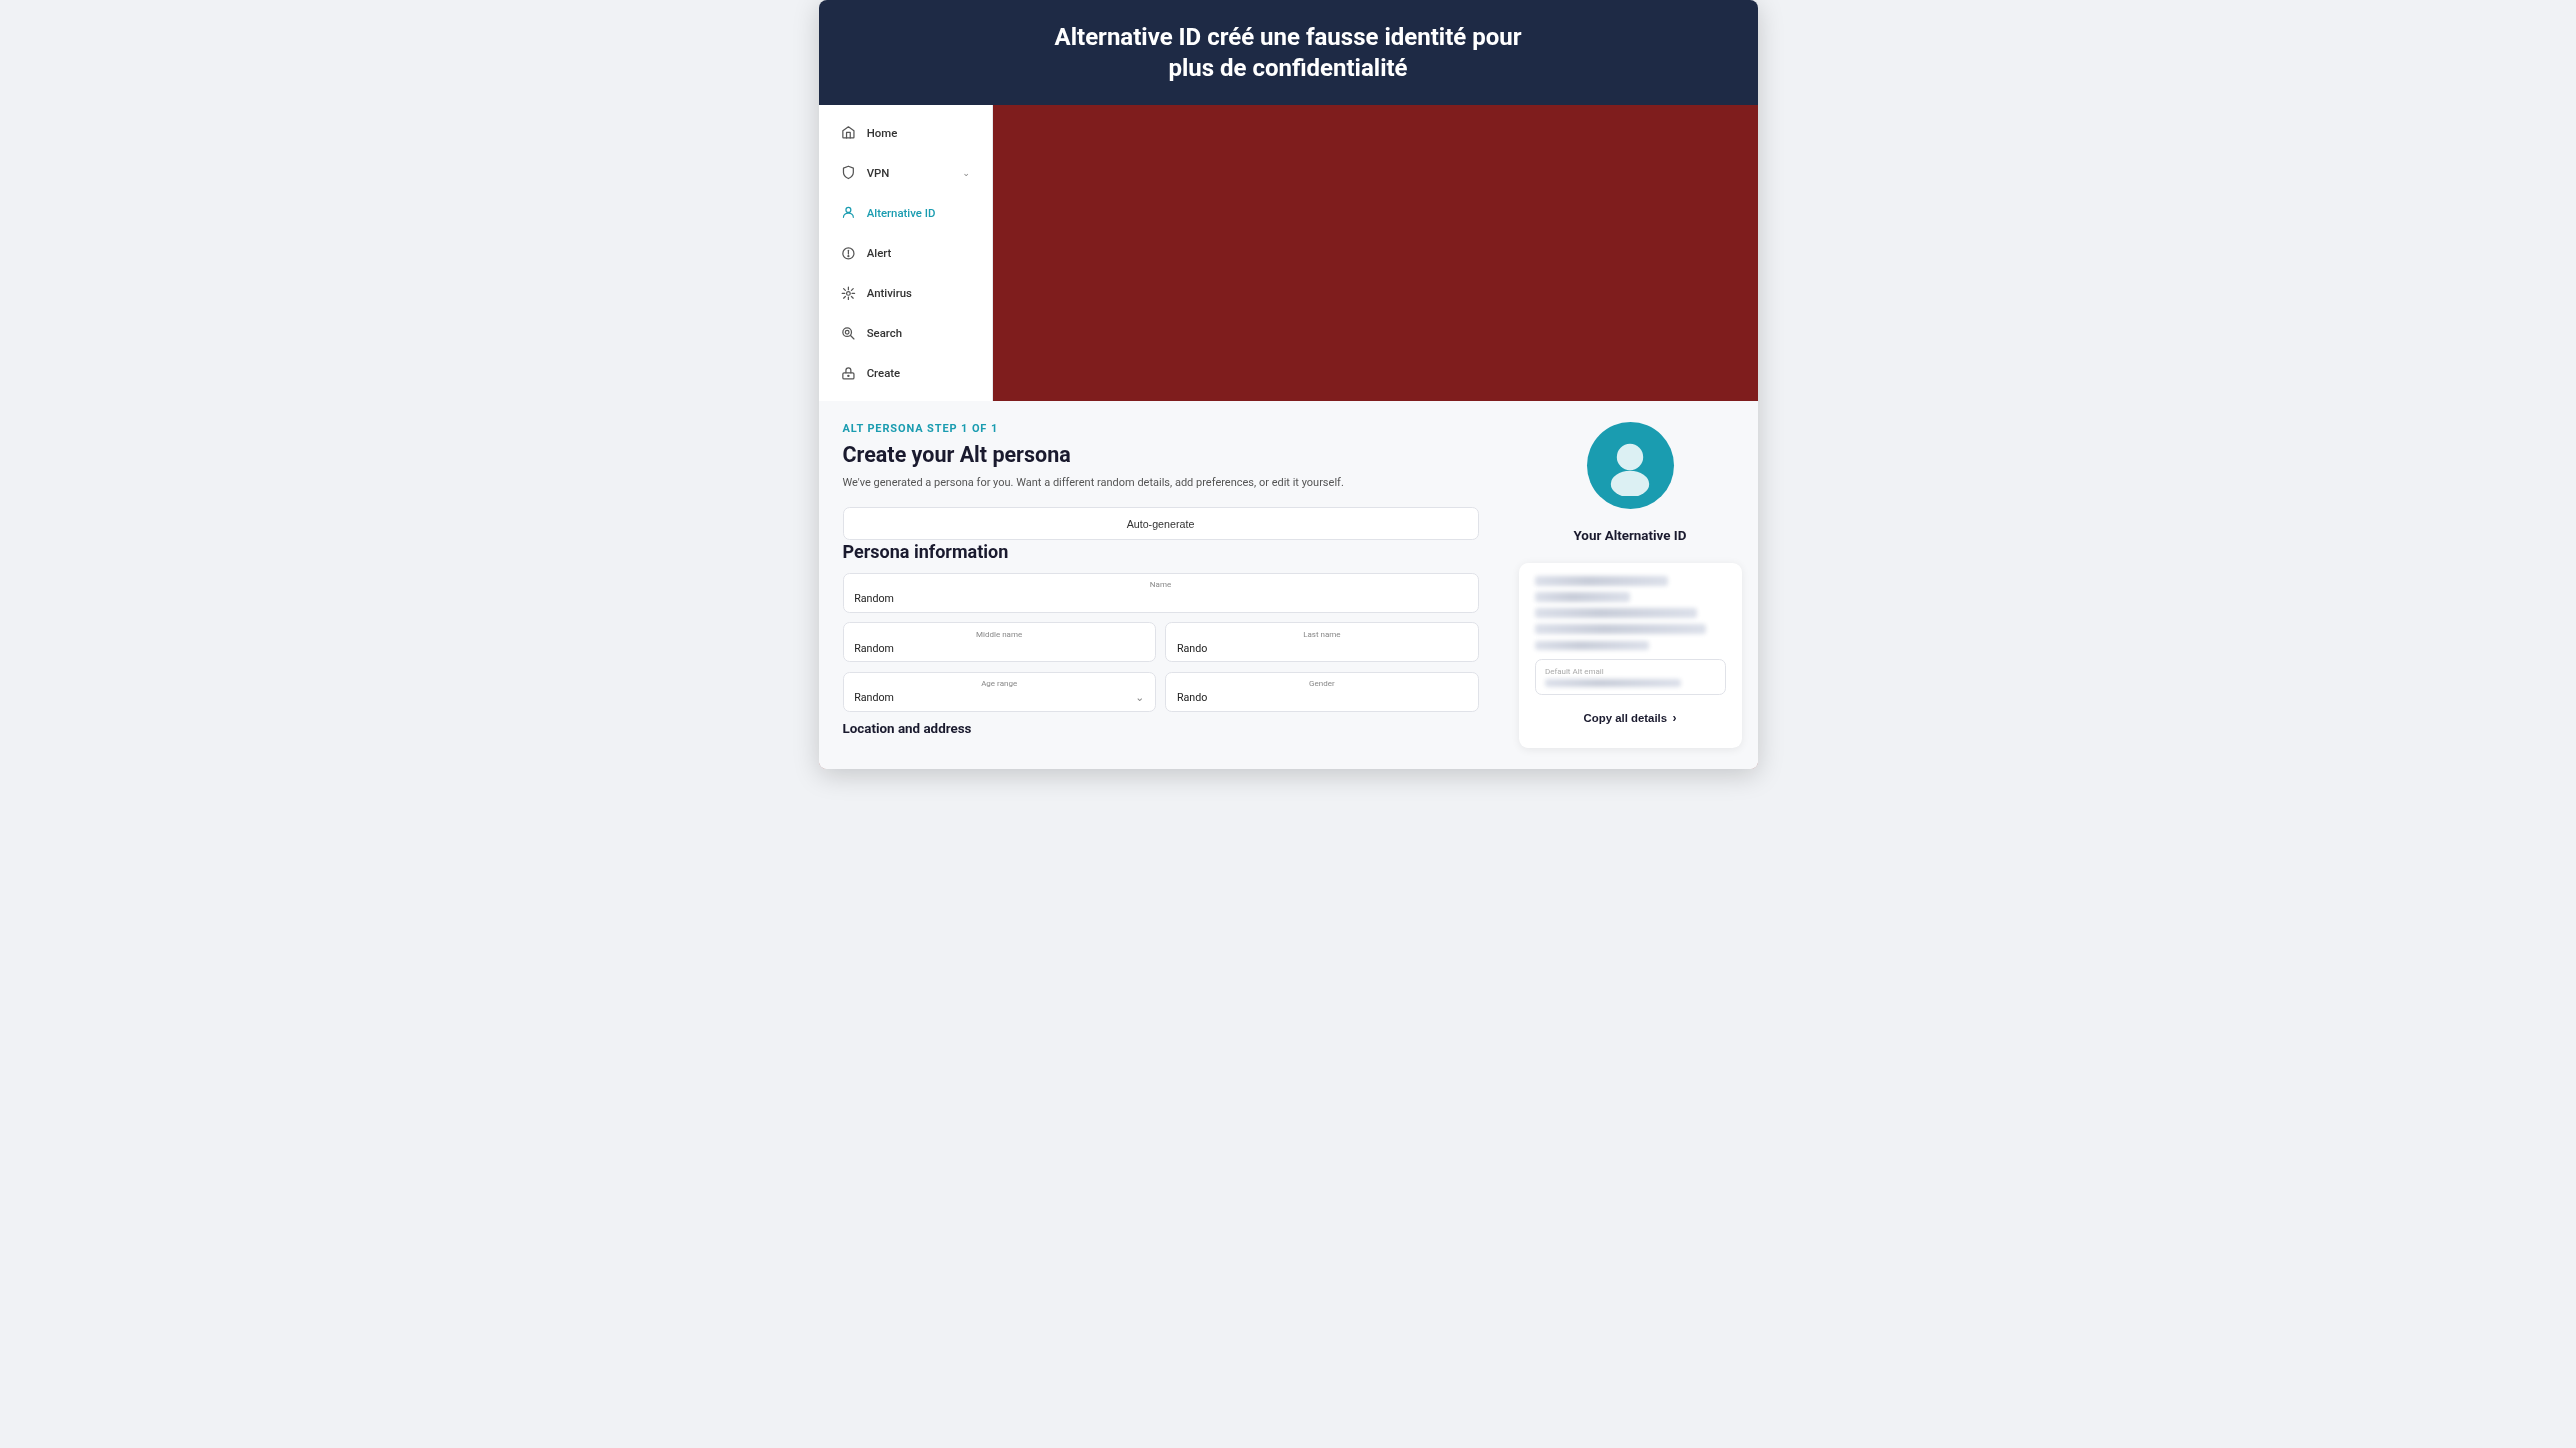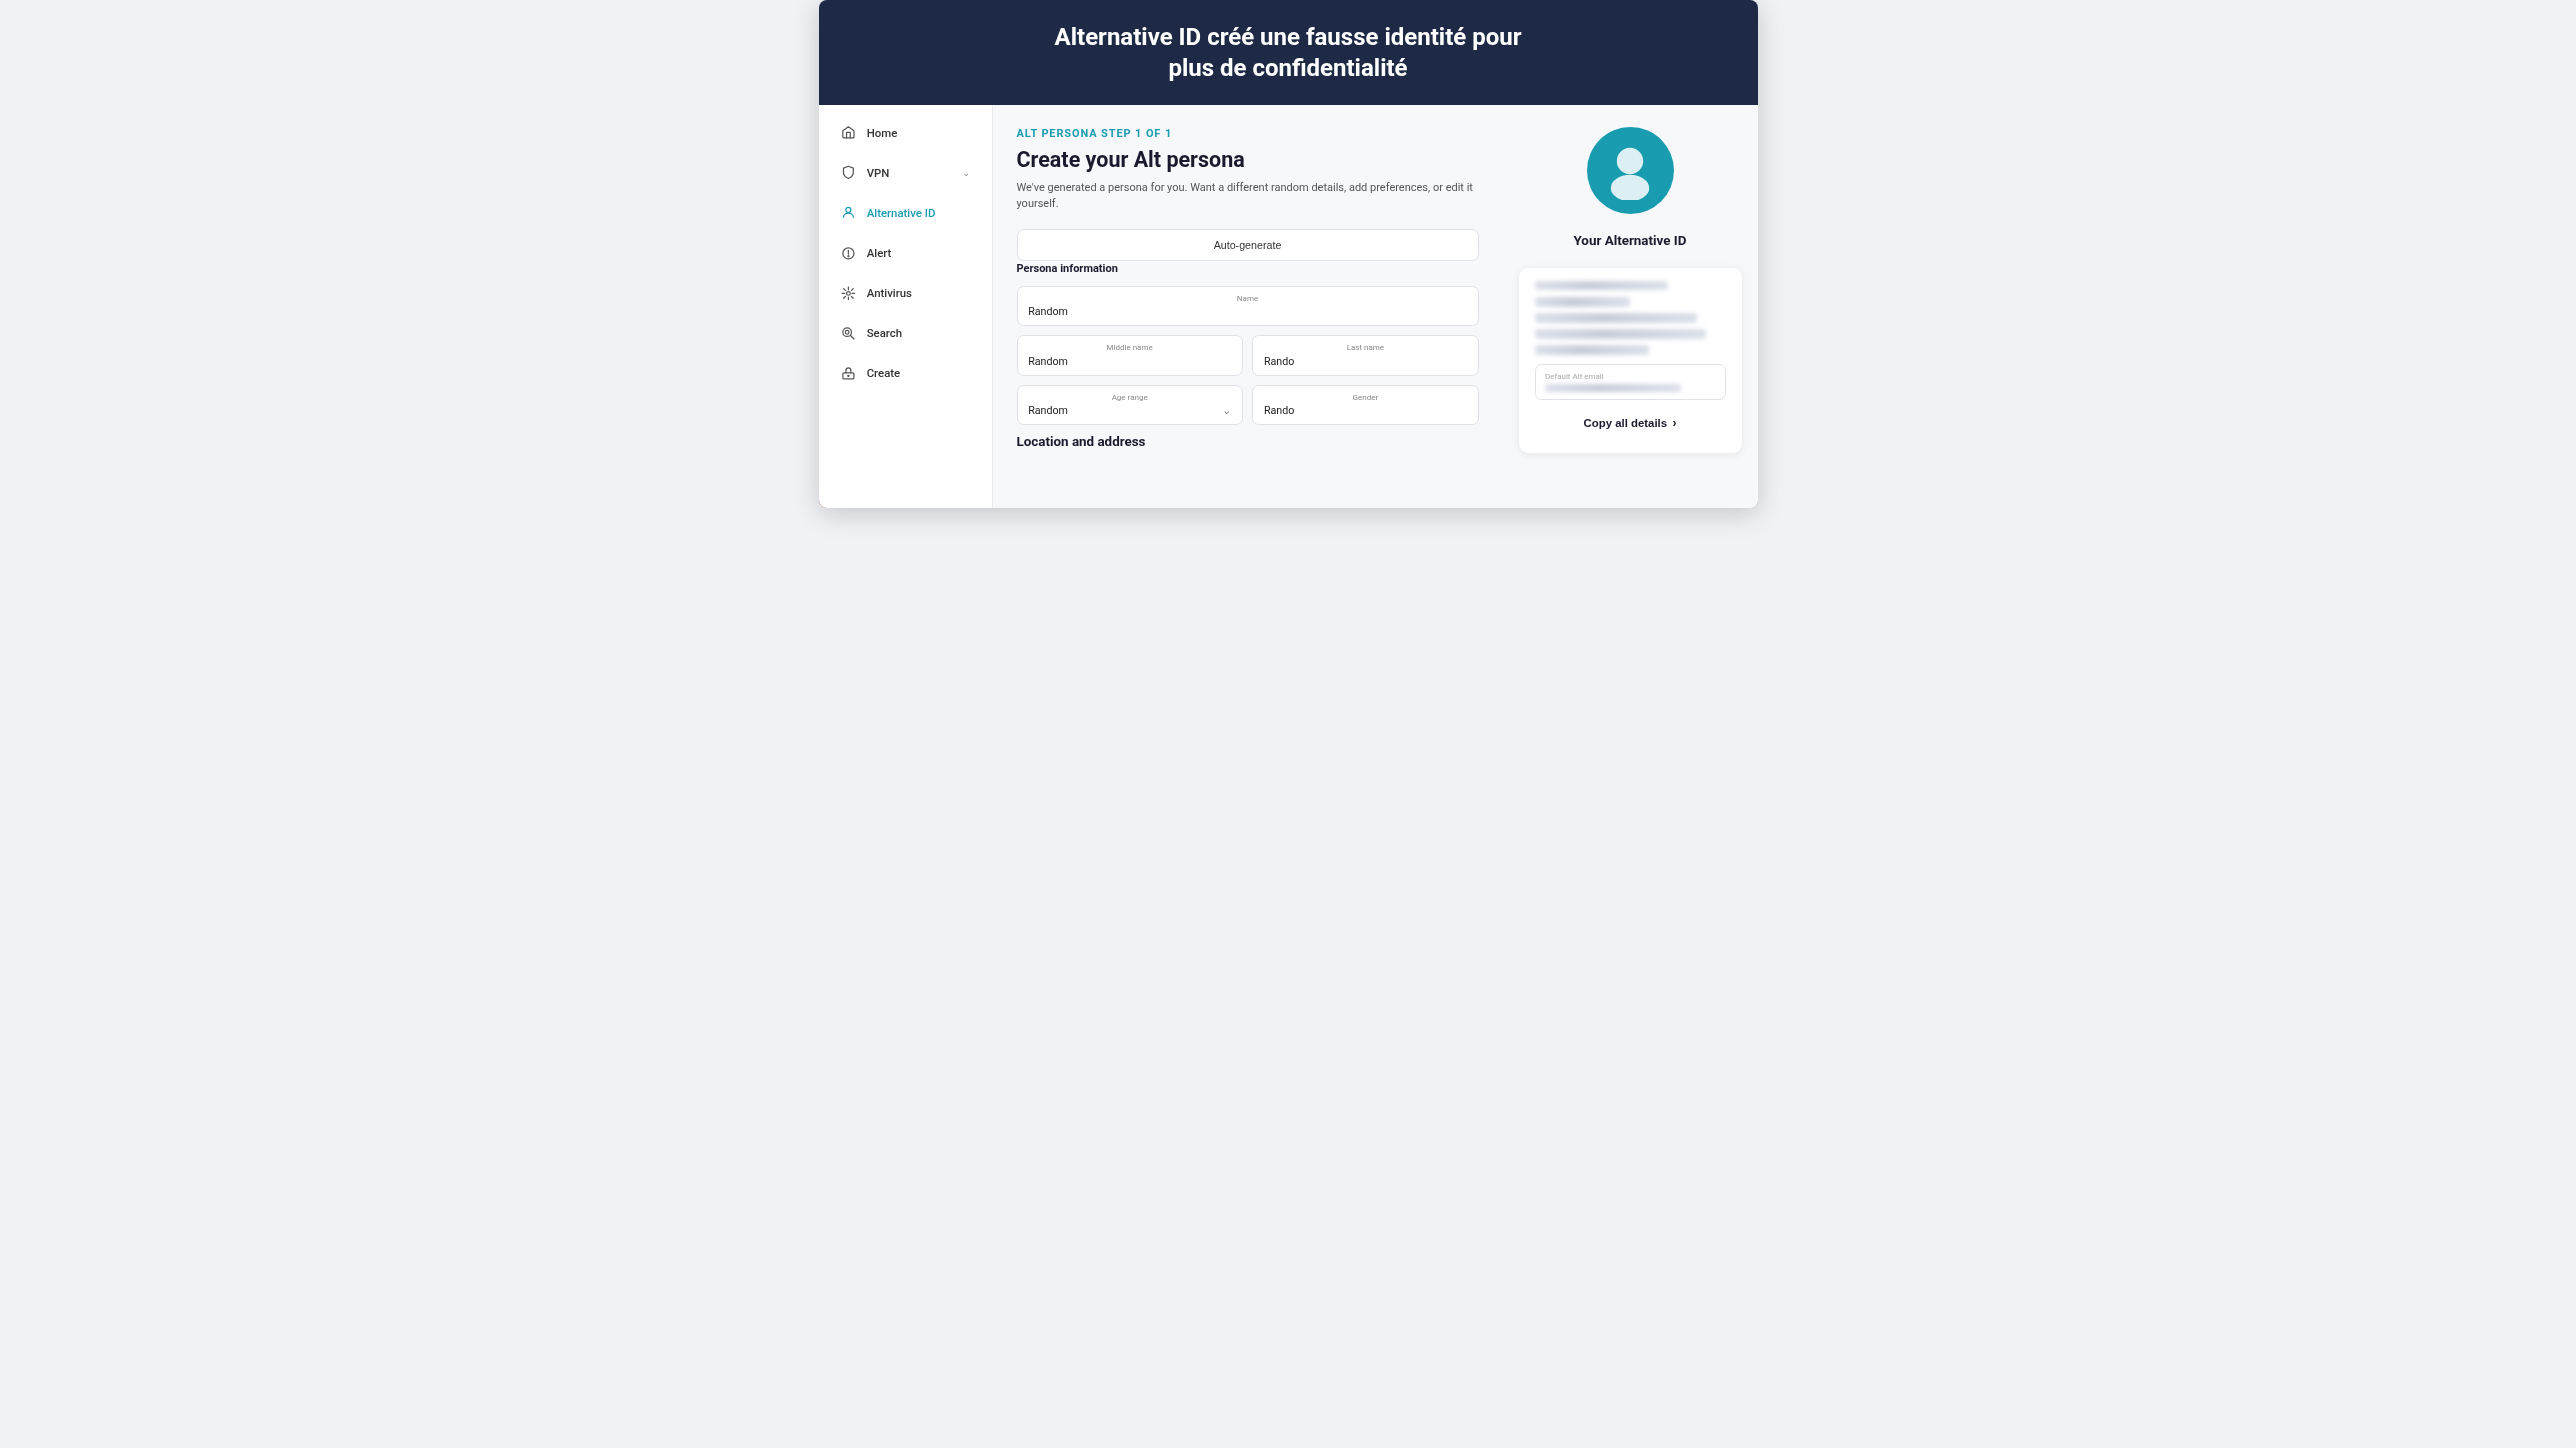--- a/index.html
+++ b/index.html
@@ -27,20 +27,21 @@
       font-size: 24px;
       font-weight: 700;
       line-height: 1.3;
     }
 
     
     .main-layout {
       display: flex;
       background: #7f1d1d;
       min-height: 403px;
+      flex-direction: column;
     }
 
     
     .sidebar {
       width: 174px;
       min-width: 174px;
       background: #fff;
       border-right: 0.7px solid #e8eaed;
       padding: 8px 0;
       display: flex;
@@ -128,21 +129,21 @@
       border-radius: 6.7px;
       font-size: 10.7px;
       font-weight: 400;
       color: #333;
       cursor: pointer;
       margin-bottom: 1px;
       transition: background 0.15s;
     }
 
     .section-title {
-      font-size: 11px;
+      font-size: 18px;
       font-weight: 700;
       color: #1a1a2e;
       margin-bottom: 10.7px;
     }
 
     .form-row {
       display: grid;
       gap: 9.4px;
       margin-bottom: 9.4px;
     }

